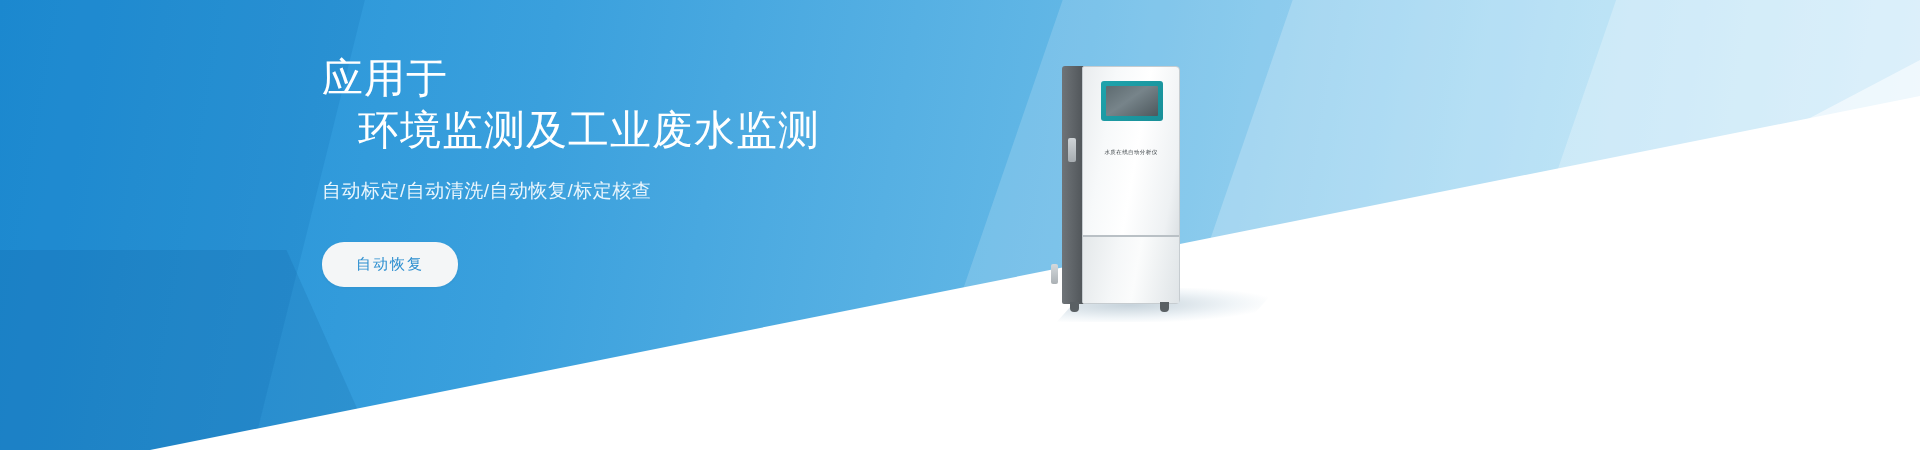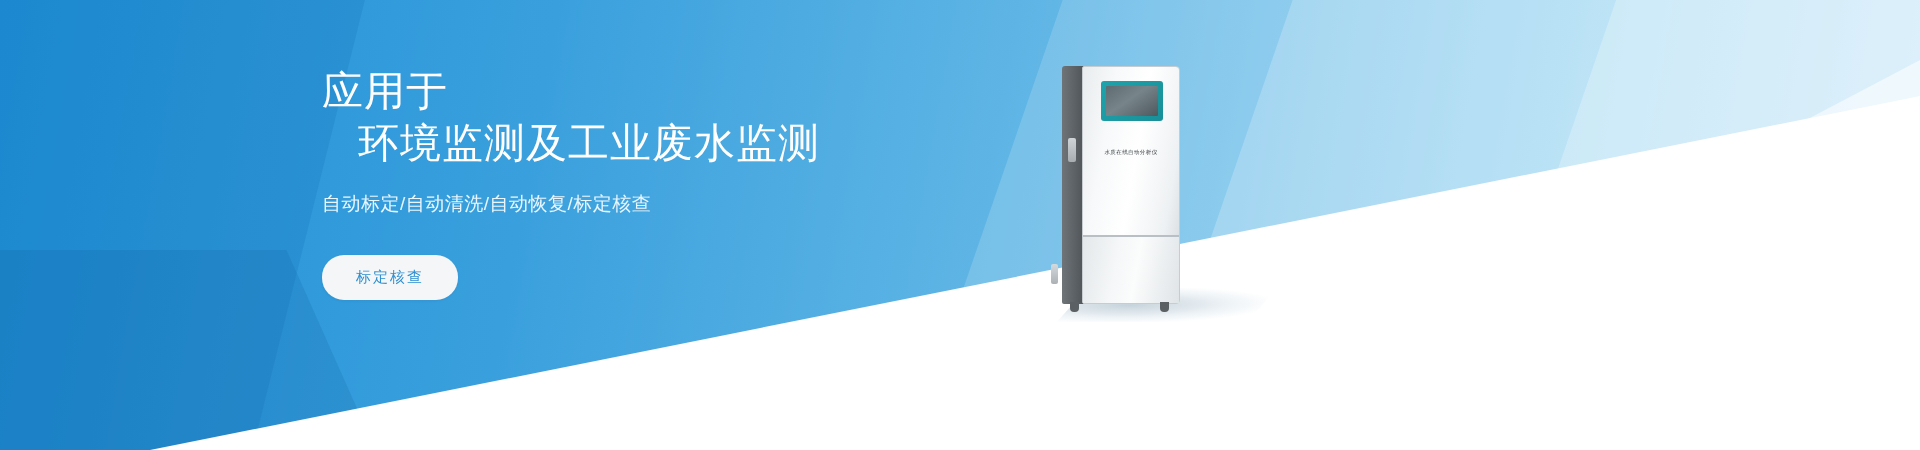--- a/index.html
+++ b/index.html
@@ -72,21 +72,21 @@
     top: 0;
     width: 1920px;
     height: 450px;
     pointer-events: none;
   }
 
   
   .content {
     position: absolute;
     left: 322px;
-    top: 65px;
+    top: 52px;
     width: 700px;
   }
   .headline {
     color: #ffffff;
     font-size: 41px;
     line-height: 52px;
     font-weight: 400;
     letter-spacing: 1px;
     white-space: nowrap;
   }
@@ -243,21 +243,21 @@
     <path d="M0 352 C 60 366, 120 378, 190 386 L 0 450 Z" fill="#ffffff" opacity="0.0"></path>
   </svg>
 
   <div class="content">
     <div class="headline">
       <span>应用于</span>
       <span class="line2">环境监测及工业废水监测</span>
     </div>
     <div class="subhead">自动标定/自动清洗/自动恢复/标定核查</div>
     <div>
-      <button class="cta">标定核查</button>
+      <button class="cta">自动恢复</button>
     </div>
   </div>
 
   <div class="dev-shadow"></div>
 
   <div class="device">
     <div class="dev-side">
       <div class="dev-side-handle"></div>
     </div>
     <div class="dev-body">

